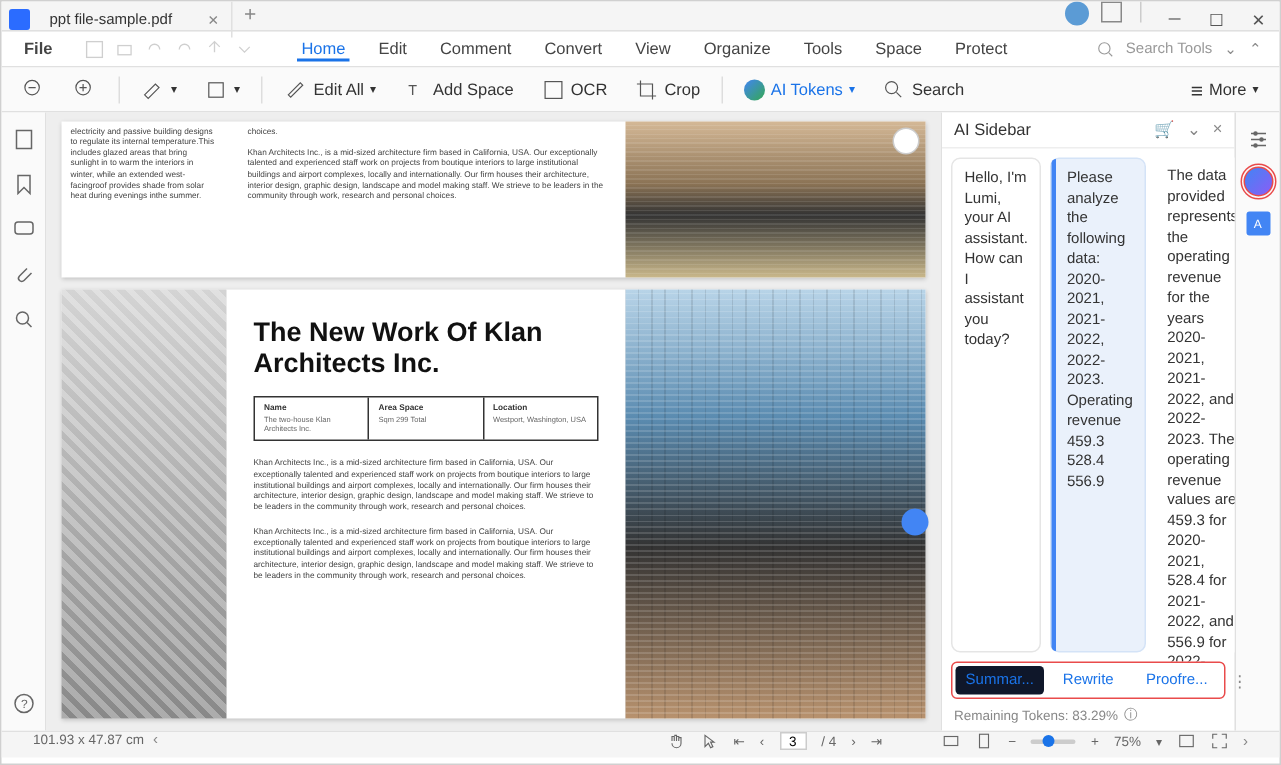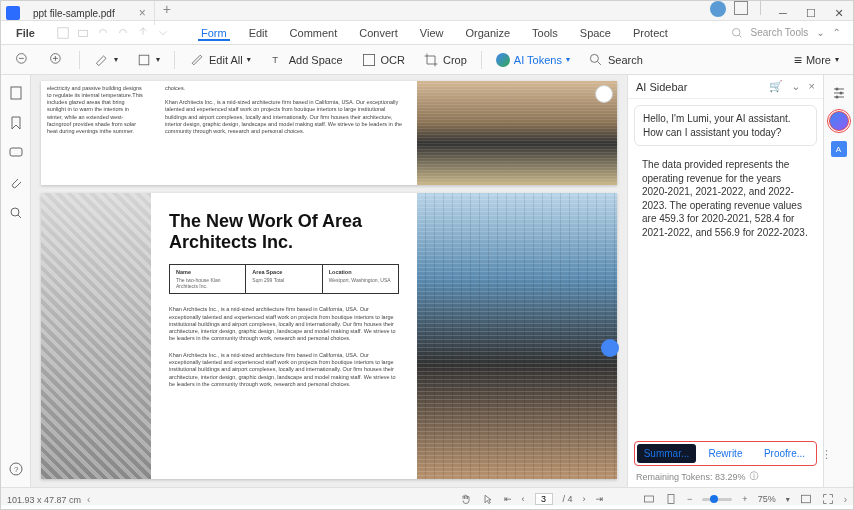--- a/index.html
+++ b/index.html
@@ -54,39 +54,39 @@
 .p2-cell:last-child{border-right:0}
 .p2-cell-h{font-weight:600}
 .p2-cell-s{color:#666;font-size:5px;margin-top:2px}
 .p2-text{font-size:5.5px;color:#444;line-height:1.3;margin-bottom:10px}
 .p2-img2{flex:1;background:linear-gradient(180deg,#b8d4e8 0%,#5a8bb0 30%,#333 60%,#b8926e 100%);position:relative}
 .p2-img2::before{content:"";position:absolute;inset:0;background:repeating-linear-gradient(0deg,transparent 0 3px,rgba(255,255,255,.15) 3px 4px),repeating-linear-gradient(90deg,transparent 0 8px,rgba(0,0,0,.1) 8px 9px)}
 .ai-panel{width:196px;background:#fff;border-left:1px solid #e0e0e0;display:flex;flex-direction:column}
 .ai-header{height:24px;display:flex;align-items:center;padding:0 8px;gap:6px;border-bottom:1px solid #eee;font-size:11px;font-weight:500}
 .ai-header-icons{margin-left:auto;display:flex;gap:8px;color:#888}
 .cart-icon{color:#f59e0b}
-.ai-body{flex:1;padding:6px;display:flex;flex-direction:column;gap:6px;overflow:hidden}
+.ai-body{flex:1;padding:6px;display:flex;flex-direction:row;gap:6px;overflow:hidden}
 .msg{background:#fff;border:1px solid #e5e5e5;border-radius:6px;padding:6px 8px;font-size:10px;line-height:1.35;color:#333;position:relative}
 .msg-user{background:#eaf1fb;border-color:#d4e3f7;padding-left:10px}
 .msg-user::before{content:"";position:absolute;left:0;top:0;bottom:0;width:3px;background:#4285f4;border-radius:6px 0 0 6px}
 .ai-tabs{display:flex;gap:0;border:1px solid #e94b4b;border-radius:4px;margin:0 6px 4px;padding:2px;position:relative}
 .ai-tab{flex:1;text-align:center;font-size:10px;padding:4px 2px;color:#1a73e8;border-radius:3px}
 .ai-tab.active{background:#0f172a}
 .ai-tab-more{position:absolute;right:-16px;top:6px;color:#888}
 .ai-input-area{border:1px solid #e94b4b;border-radius:4px;margin:0 6px 6px;padding:4px 6px}
 .ai-input{width:100%;border:0;font-size:10px;color:#333;outline:0;margin-bottom:14px}
 .ai-input::placeholder{color:#bbb}
 .ai-input-row{display:flex;align-items:center;gap:4px;font-size:10px;color:#555}
 .chk{width:10px;height:10px;border:1px solid #888}
 .send-icon{margin-left:auto;color:#1a73e8}
 .tokens{font-size:9px;color:#888;padding:0 8px 4px;display:flex;align-items:center;gap:4px}
 .right-rail{width:30px;background:#fafafa;border-left:1px solid #e0e0e0;display:flex;flex-direction:column;align-items:center;gap:10px;padding-top:10px}
 .ai-launch{width:20px;height:20px;border-radius:50%;background:linear-gradient(135deg,#4285f4,#8b5cf6);border:1px solid #e94b4b;outline:1px solid #e94b4b;outline-offset:1px}
 .trans-icon{width:16px;height:16px;background:#4285f4;border-radius:2px;color:#fff;font-size:8px;display:flex;align-items:center;justify-content:center}
-.footer{height:18px;display:flex;align-items:flex-end;background:#f5f5f5;border-top:1px solid #e0e0e0;font-size:9px;color:#666;padding:0 6px;gap:8px}
+.footer{height:18px;display:flex;align-items:flex-start;background:#f5f5f5;border-top:1px solid #e0e0e0;font-size:9px;color:#666;padding:0 21px;gap:8px}
 .footer-nav{display:flex;align-items:center;gap:10px;margin-left:auto}
 .pg-input{width:18px;height:12px;border:1px solid #ccc;text-align:center;font-size:9px}
 .zoom-slider{width:30px;height:3px;background:#ccc;border-radius:2px;position:relative}
 .zoom-slider::after{content:"";position:absolute;left:8px;top:-3px;width:8px;height:8px;background:#1a73e8;border-radius:50%}
 svg{display:block}
 .help-badge{width:18px;height:18px;border-radius:50%;background:#4285f4;position:absolute;right:8px;bottom:130px}
 </style>
 </head>
 <body>
 
@@ -125,21 +125,21 @@
     <svg class="qat-icon" viewBox="0 0 16 16">
         <path d="M12 8 A4 4 0 0 0 4 8" fill="none" stroke="#888"></path>
       </svg>
     <svg class="qat-icon" viewBox="0 0 16 16">
         <path d="M8 2 L8 10 M4 6 L8 2 L12 6" fill="none" stroke="#888"></path>
       </svg>
     <svg class="qat-icon" viewBox="0 0 16 16">
         <path d="M4 6 L8 10 L12 6" fill="none" stroke="#888"></path>
       </svg>
   </div>
-  <div class="menu-item active">Form</div>
+  <div class="menu-item active">Home</div>
   <div class="menu-item">Edit</div>
   <div class="menu-item">Comment</div>
   <div class="menu-item">Convert</div>
   <div class="menu-item">View</div>
   <div class="menu-item">Organize</div>
   <div class="menu-item">Tools</div>
   <div class="menu-item">Space</div>
   <div class="menu-item">Protect</div>
   <div class="menu-right">
     <svg width="12" height="12" viewBox="0 0 16 16">
@@ -256,21 +256,21 @@
         <div>choices.</div><br>
         <div>Khan Architects Inc., is a mid-sized architecture firm based in California, USA. Our exceptionally talented and experienced staff work on projects from boutique interiors to large institutional buildings and airport complexes, locally and internationally. Our firm houses their architecture, interior design, graphic design, landscape and model making staff. We strieve to be leaders in the community through work, research and personal choices.</div>
       </div>
       <div class="col3">
         <div class="doc-badge"></div>
       </div>
     </div>
     <div class="page page2" style="position:relative">
       <div class="p2-img1"></div>
       <div class="p2-mid">
-        <div class="p2-title">The New Work Of Area Architects Inc.</div>
+        <div class="p2-title">The New Work Of Klan Architects Inc.</div>
         <div class="p2-table">
           <div class="p2-cell">
               <div class="p2-cell-h">Name</div>
               <div class="p2-cell-s">The two-house Klan Architects Inc.</div>
             </div>
           <div class="p2-cell">
               <div class="p2-cell-h">Area Space</div>
               <div class="p2-cell-s">Sqm 299 Total</div>
             </div>
           <div class="p2-cell">
@@ -291,20 +291,21 @@
     <div class="ai-header">
       <span>AI Sidebar</span>
       <div class="ai-header-icons">
         <span class="cart-icon">🛒</span>
         <span>⌄</span>
         <span>×</span>
       </div>
     </div>
     <div class="ai-body">
       <div class="msg">Hello, I'm Lumi, your AI assistant. How can I assistant you today?</div>
+      <div class="msg msg-user">Please analyze the following data: 2020-2021, 2021-2022, 2022-2023. Operating revenue 459.3 528.4 556.9</div>
       <div class="msg" style="border:0">The data provided represents the operating revenue for the years 2020-2021, 2021-2022, and 2022-2023. The operating revenue values are 459.3 for 2020-2021, 528.4 for 2021-2022, and 556.9 for 2022-2023.</div>
     </div>
     <div class="ai-tabs">
       <div class="ai-tab active">Summar...</div>
       <div class="ai-tab">Rewrite</div>
       <div class="ai-tab">Proofre...</div>
       <span class="ai-tab-more">⋮</span>
     </div>
     <div class="tokens">
       <span>Remaining Tokens: 83.29%</span>

